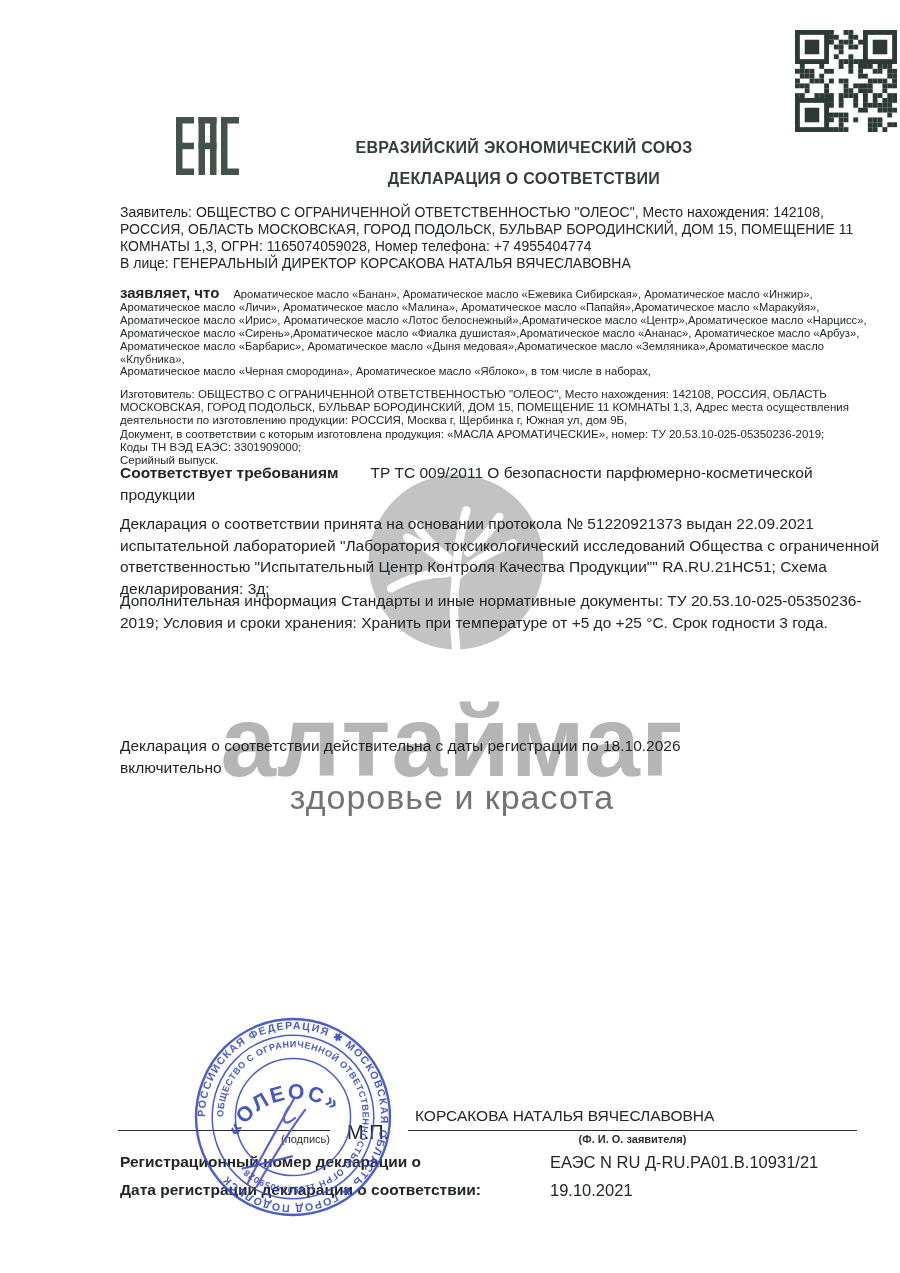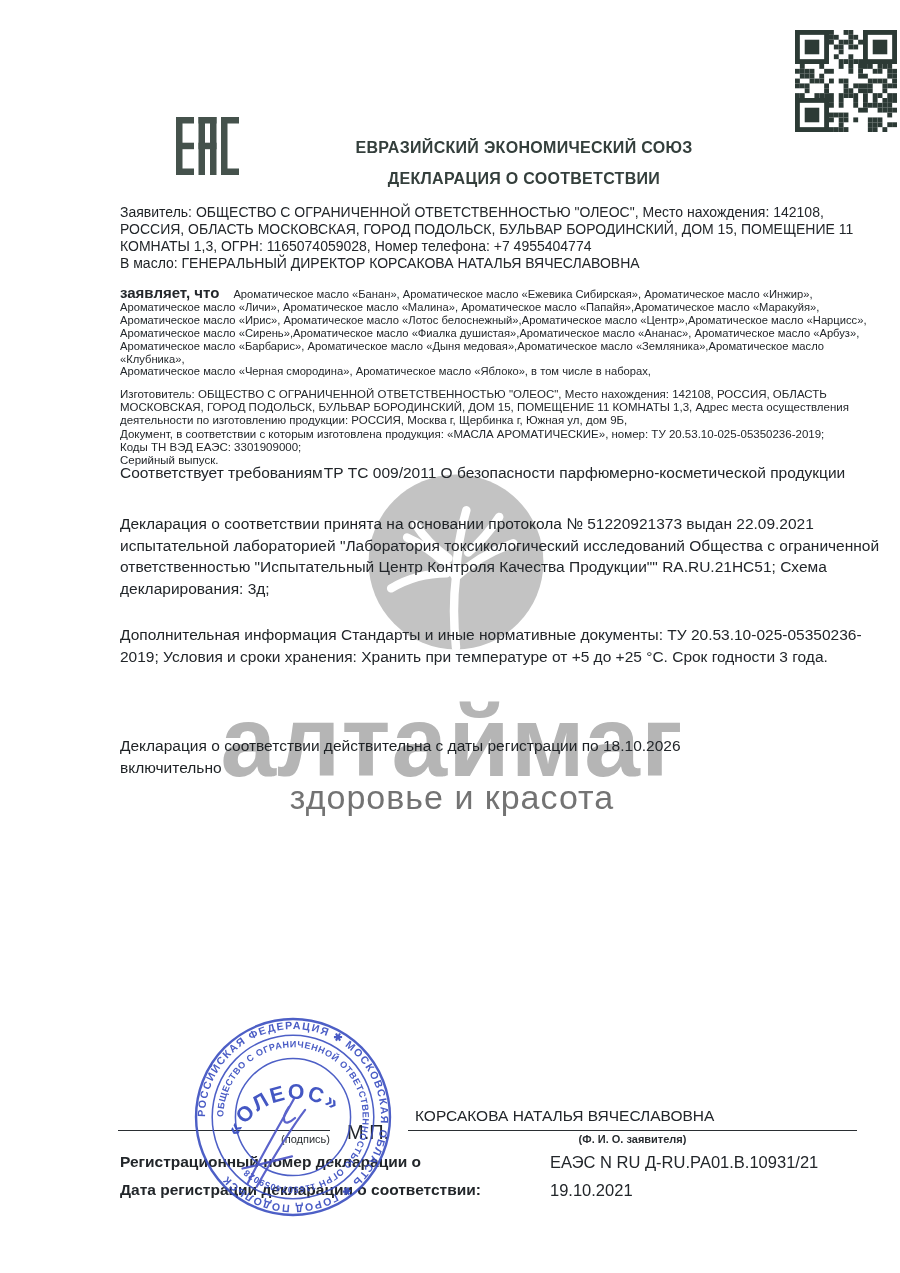--- a/index.html
+++ b/index.html
@@ -9,21 +9,21 @@
   
   .title-line{left:146px;width:756px;text-align:center;font-weight:bold;
               font-size:16px;color:#343f3c;letter-spacing:.3px;}
   
   .block{left:120px;width:762px;}
   .p-main{font-size:14px;line-height:17px;}
   .p-small{font-size:11.2px;line-height:12.9px;color:#23272b;}
   .p-state{font-size:15.5px;line-height:21.5px;}
   b.lbl{font-weight:normal;color:#1c2023;}
   .declare-lbl{font-weight:bold;font-size:15px;margin-right:14px;}
-  .comp-lbl{font-weight:normal;margin-right:1px;}
+  .comp-lbl{font-weight:bold;margin-right:32px;}
   
   .wm-brand{left:452px;top:684px;transform:translateX(-50%);font-size:100px;font-weight:bold;
             color:#b5b5b5;letter-spacing:1px;white-space:nowrap;z-index:0;}
   .wm-tag{left:452px;top:778px;transform:translateX(-50%);font-size:34px;color:#737373;
           letter-spacing:1px;white-space:nowrap;z-index:0;}
   .text-layer{position:absolute;inset:0;z-index:2;}
   .wm-layer{position:absolute;inset:0;z-index:0;}
   .stamp-layer{position:absolute;inset:0;z-index:3;}
   
   .mp{left:347px;top:1101px;font-size:20px;font-weight:normal;margin-top:20px;}
@@ -236,21 +236,21 @@
         <rect x="45" y="51.5" width="18" height="6.5"></rect>
       </g>
     </svg>
 
     <div class="abs title-line" style="top:139px">ЕВРАЗИЙСКИЙ ЭКОНОМИЧЕСКИЙ СОЮЗ</div>
     <div class="abs title-line" style="top:170px">ДЕКЛАРАЦИЯ О СООТВЕТСТВИИ</div>
 
     <div class="abs block p-main" style="top:204px">
       <span><b class="lbl">Заявитель:</b>
       <span>ОБЩЕСТВО С ОГРАНИЧЕННОЙ ОТВЕТСТВЕННОСТЬЮ "ОЛЕОС", Место нахождения: 142108, РОССИЯ, ОБЛАСТЬ МОСКОВСКАЯ, ГОРОД ПОДОЛЬСК, БУЛЬВАР БОРОДИНСКИЙ, ДОМ 15, ПОМЕЩЕНИЕ 11 КОМНАТЫ 1,3, ОГРН: 1165074059028, Номер телефона: +7 4955404774</span></span>
-      <div><b class="lbl">В масло:</b>
+      <div><b class="lbl">В лице:</b>
       <span>ГЕНЕРАЛЬНЫЙ ДИРЕКТОР КОРСАКОВА НАТАЛЬЯ ВЯЧЕСЛАВОВНА</span></div>
     </div>
 
     <div class="abs block" style="top:287px">
       <div class="p-small"><span class="declare-lbl">заявляет, что</span><span>Ароматическое масло «Банан», Ароматическое масло «Ежевика Сибирская», Ароматическое масло «Инжир»,</span></div>
       <div class="p-small">Ароматическое масло «Личи», Ароматическое масло «Малина», Ароматическое масло «Папайя»,Ароматическое масло «Маракуйя»,</div>
       <div class="p-small">Ароматическое масло «Ирис», Ароматическое масло «Лотос белоснежный»,Ароматическое масло «Центр»,Ароматическое масло «Нарцисс»,</div>
       <div class="p-small">Ароматическое масло «Сирень»,Ароматическое масло «Фиалка душистая»,Ароматическое масло «Ананас», Ароматическое масло «Арбуз»,</div>
       <div class="p-small">Ароматическое масло «Барбарис», Ароматическое масло «Дыня медовая»,Ароматическое масло «Земляника»,Ароматическое масло «Клубника»,</div>
       <div class="p-small">Ароматическое масло «Черная смородина», Ароматическое масло «Яблоко», в том числе в наборах,</div>
@@ -270,21 +270,21 @@
 
     <div class="abs block p-state" style="top:462px">
       <b class="comp-lbl">Соответствует требованиям</b><span>ТР ТС 009/2011 О безопасности парфюмерно-косметической продукции</span>
     </div>
 
     <div class="abs block p-state" style="top:513px;width:772px">
       <b class="lbl">Декларация о соответствии принята на основании протокола</b>
       <span>№ 51220921373 выдан 22.09.2021  испытательной лабораторией "Лаборатория токсикологический исследований Общества с ограниченной ответственностью "Испытательный Центр Контроля Качества Продукции"" RA.RU.21НС51; Схема декларирования: 3д;</span>
     </div>
 
-    <div class="abs block p-state" style="top:624px">
+    <div class="abs block p-state" style="top:590px">
       <b class="lbl">Дополнительная информация</b>
       <span>Стандарты и иные нормативные документы: ТУ 20.53.10-025-05350236-2019; Условия и сроки хранения: Хранить при температуре от +5 до +25 °С. Срок годности 3 года.</span>
     </div>
 
     <div class="abs block p-state" style="top:735px">
       <b class="lbl">Декларация о соответствии действительна с даты регистрации по</b>
       <span>18.10.2026</span>
       <div><b class="lbl">включительно</b></div>
     </div>
 

